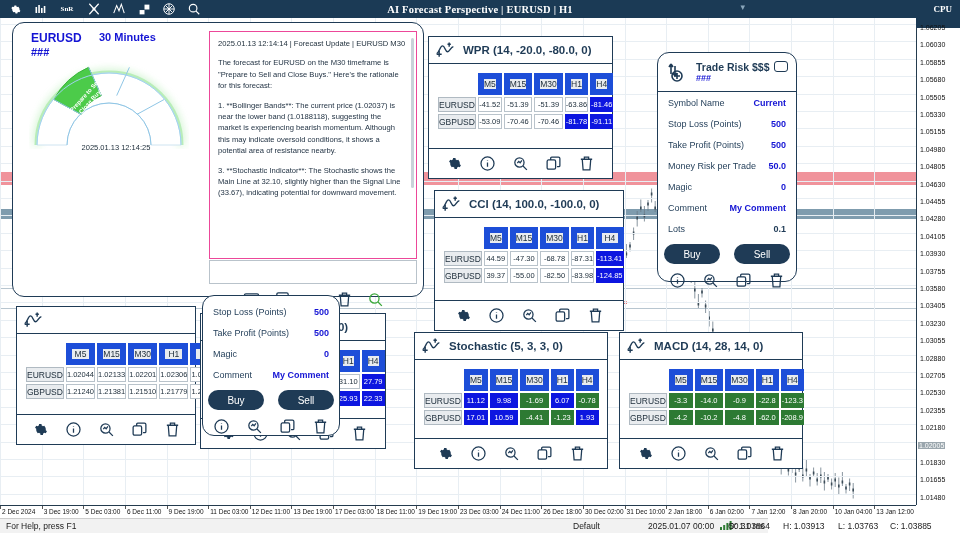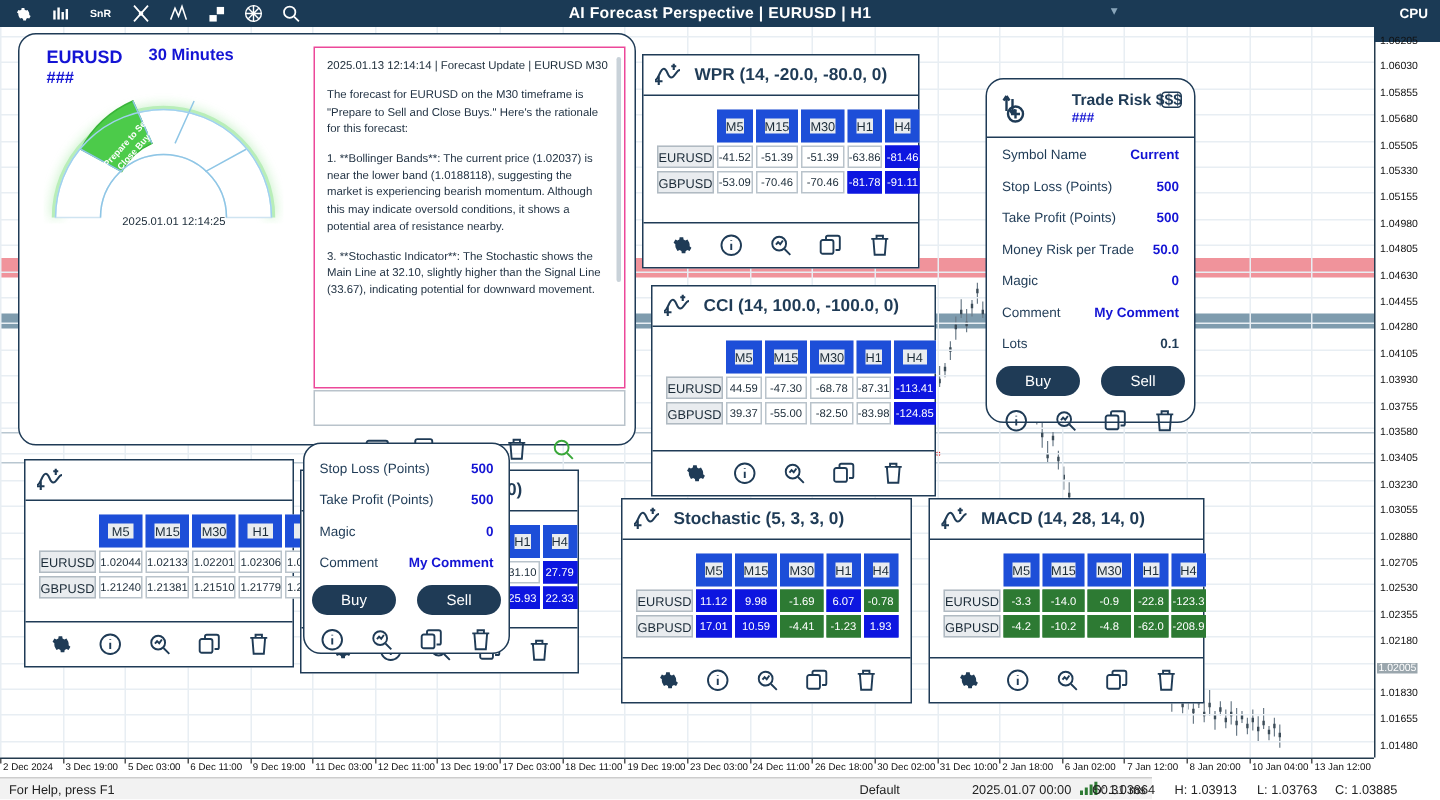--- a/index.html
+++ b/index.html
@@ -9,21 +9,21 @@
     background: #ffffff;
     position: relative;
     font-size: 11px;
     color: #1f3b56;
   }
 
   
   #toolbar {
     position: absolute; left: 0; top: 0; width: 960px; height: 18px;
     background: #1b3a55; display: flex; align-items: center;
-    padding-left: 4px; z-index: 60;
+    padding-left: 4px; z-index: 60; font-family: Liberation Serif, serif;
   }
   .tb-icon {
     width: 22px; height: 16px; display: flex; align-items: center;
     justify-content: center; color: #ffffff; font-size: 12px;
     margin-right: 3px;
   }
   .tb-icon svg { display: block; }
   #tb-title {
     position: absolute; left: 0; right: 0; text-align: center;
     color: #ffffff; font-size: 10.5px; font-weight: bold;
@@ -173,21 +173,21 @@
   #gauge-inline-box {
     position: absolute; left: 196px; top: 237px; width: 208px; height: 24px;
     border: 1px solid #b9c3cb;
   }
 
   
   .trade-card {
     position: absolute; background: #ffffff; border: 1px solid #1f3b56;
     border-radius: 12px; z-index: 40;
   }
-  .tc-head { display: flex; align-items: flex-start; padding: 8px 8px 2px 8px; justify-content: space-between; }
+  .tc-head { display: flex; align-items: flex-start; padding: 8px 8px 2px 8px; }
   .tc-title { font-size: 10.5px; font-weight: bold; color: #1f3b56; margin-left: 6px; }
   .tc-hash { font-size: 9px; font-weight: bold; color: #1414d4; margin-left: 6px; display:block; }
   .tc-window {
     position: absolute; right: 8px; top: 8px; width: 14px; height: 11px;
     border: 1.4px solid #1f3b56; border-radius: 3px;
   }
   .tc-row {
     display: flex; justify-content: space-between; align-items: center;
     padding: 0 10px; height: 21px; font-size: 9px; color: #1f3b56;
   }
@@ -556,21 +556,21 @@
 
       <path d="M8 88 A72 72 0 0 1 152 88 L122 88 A42 42 0 0 0 38 88 Z" fill="#ffffff" stroke="#cfe4f1" stroke-width="1"></path>
 
       <path d="M24.9 42.5 A72 72 0 0 1 59.6 10.3 L72.3 38.6 A42 42 0 0 0 52.1 57.4 Z" fill="#4ccb4a" stroke="#39b43a" stroke-width="1"></path>
 
       <path d="M24.9 42.5 L52.1 57.4 M59.6 10.3 L72.3 38.6 M100.4 10.3 L87.7 38.6 M135.1 42.5 L107.9 57.4" stroke="#8fc6e6" stroke-width="1" fill="none"></path>
       <path d="M38 88 A42 42 0 0 1 122 88" fill="none" stroke="#8fc6e6" stroke-width="1"></path>
       <path d="M8 88 A72 72 0 0 1 152 88" fill="none" stroke="#9fd2ee" stroke-width="1"></path>
     </svg>
     <div id="g-needle-label">Prepare to Sell Close Buys</div>
-    <div id="g-time">2025.01.01 12:14:25</div>
+    <div id="g-time">2025.01.13 12:14:25</div>
   </div>
 
   <div id="forecast-box">
     <p class="meta">2025.01.13 12:14:14  |  Forecast Update  |  EURUSD M30</p>
     <p>The forecast for EURUSD on the M30 timeframe is "Prepare to Sell and Close Buys." Here's the rationale for this forecast:</p>
     <p>1. **Bollinger Bands**: The current price (1.02037) is near the lower band (1.0188118), suggesting the market is experiencing bearish momentum. Although this may indicate oversold conditions, it shows a potential area of resistance nearby.</p>
     <p>3. **Stochastic Indicator**: The Stochastic shows the Main Line at 32.10, slightly higher than the Signal Line (33.67), indicating potential for downward movement.</p>
 
     <div id="fc-scroll"></div>
   </div>

